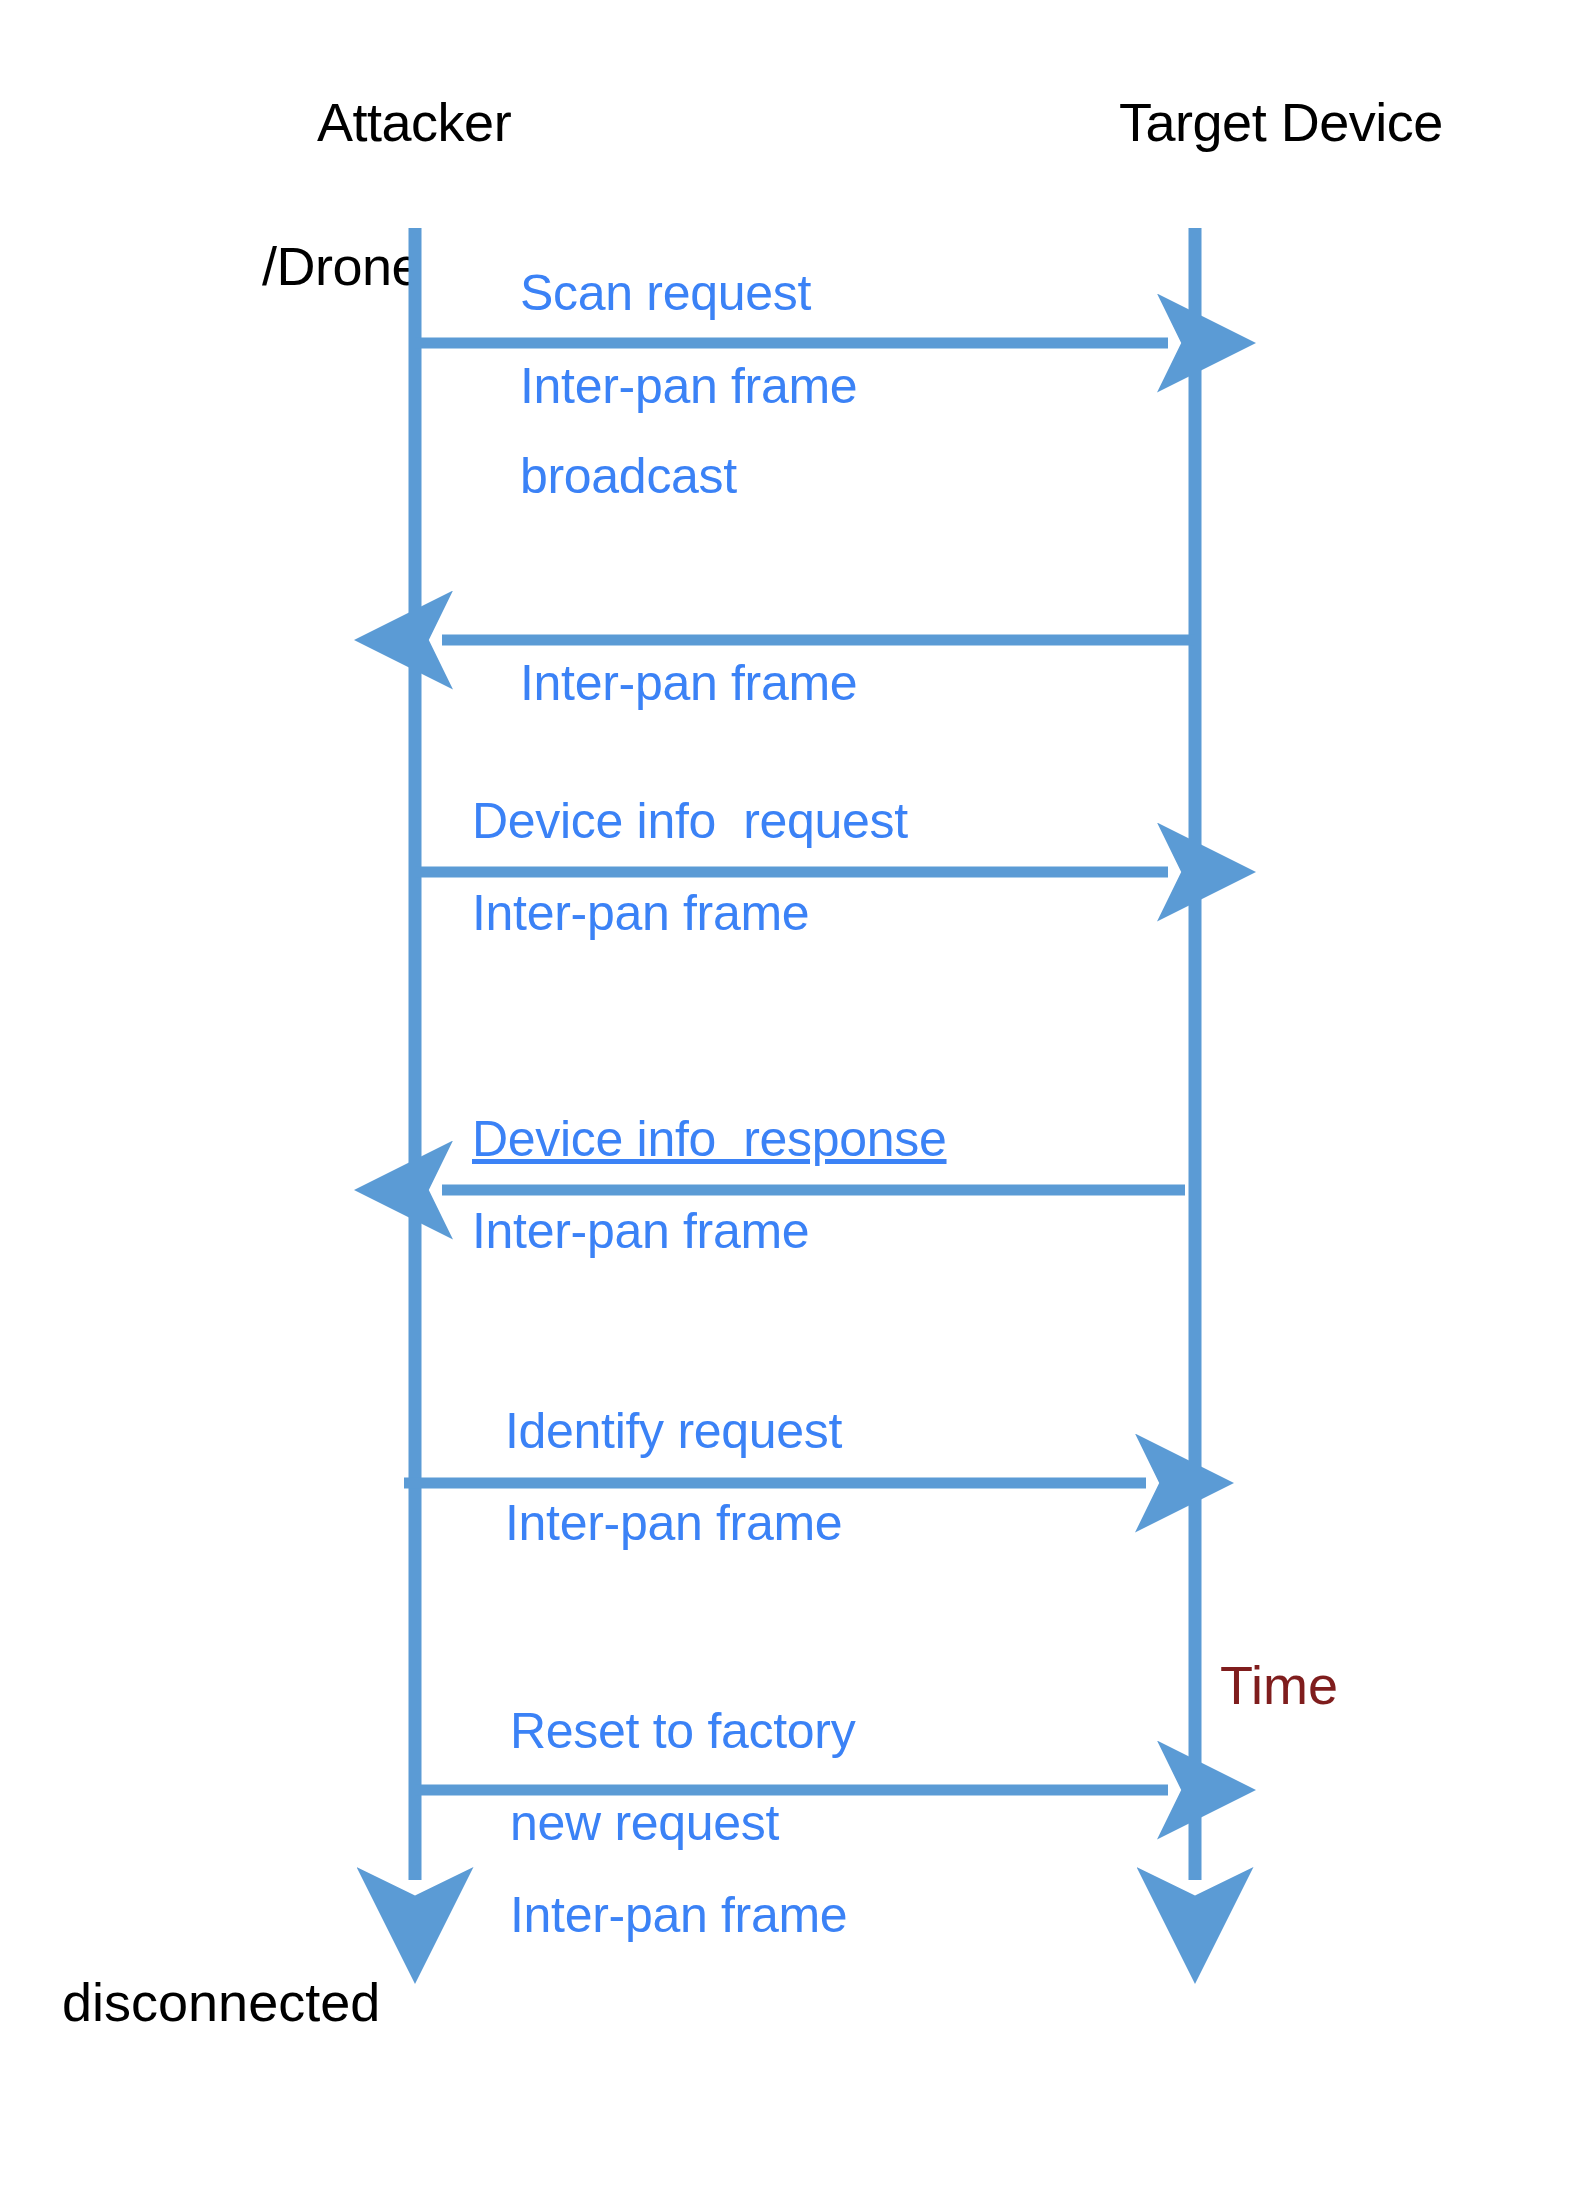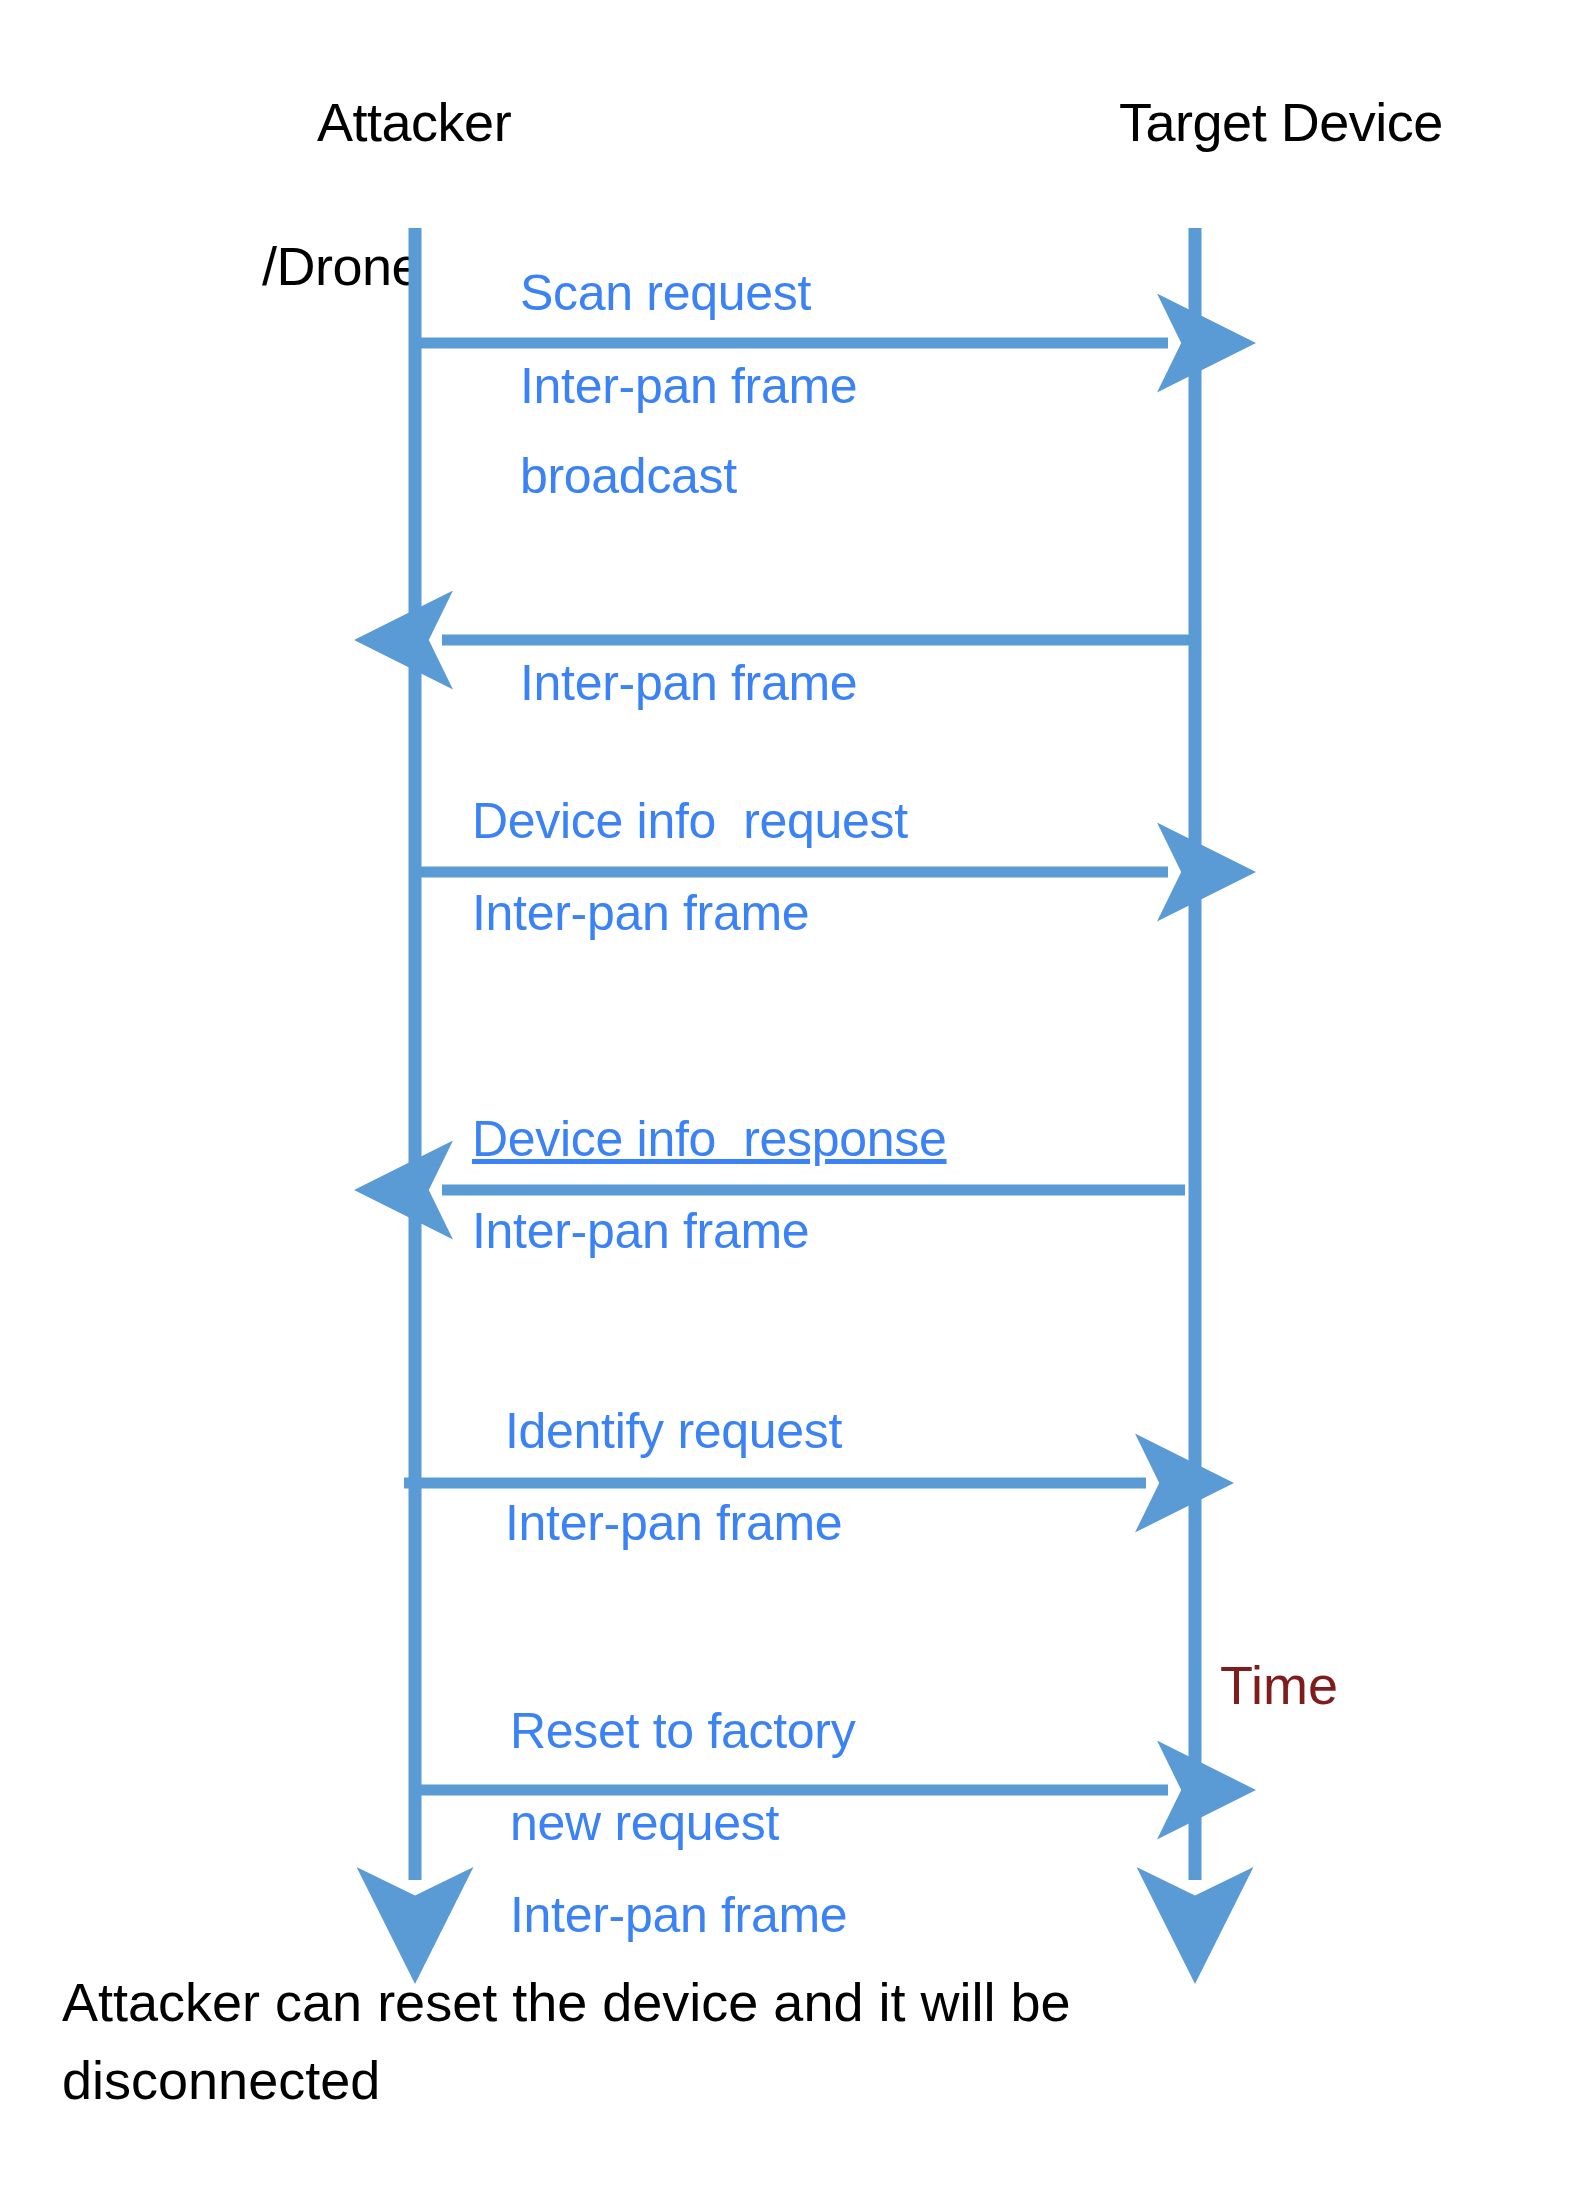--- a/index.html
+++ b/index.html
@@ -151,17 +151,16 @@
   <div class="msg-text" style="left:505px; top:1400px;">Identify request</div>
   <div class="msg-text" style="left:505px; top:1492px;">Inter-pan frame</div>
 
   <div class="msg-text" style="left:510px; top:1700px;">Reset to factory</div>
   <div class="msg-text" style="left:510px; top:1792px;">new request</div>
   <div class="msg-text" style="left:510px; top:1884px;">Inter-pan frame</div>
 
   <div id="time-label">Time</div>
 
   <div id="caption">
-    <span>Attacker can reset the device and it will be</span>
     <span>disconnected</span>
   </div>
 
 </div>
 
 </body></html>

